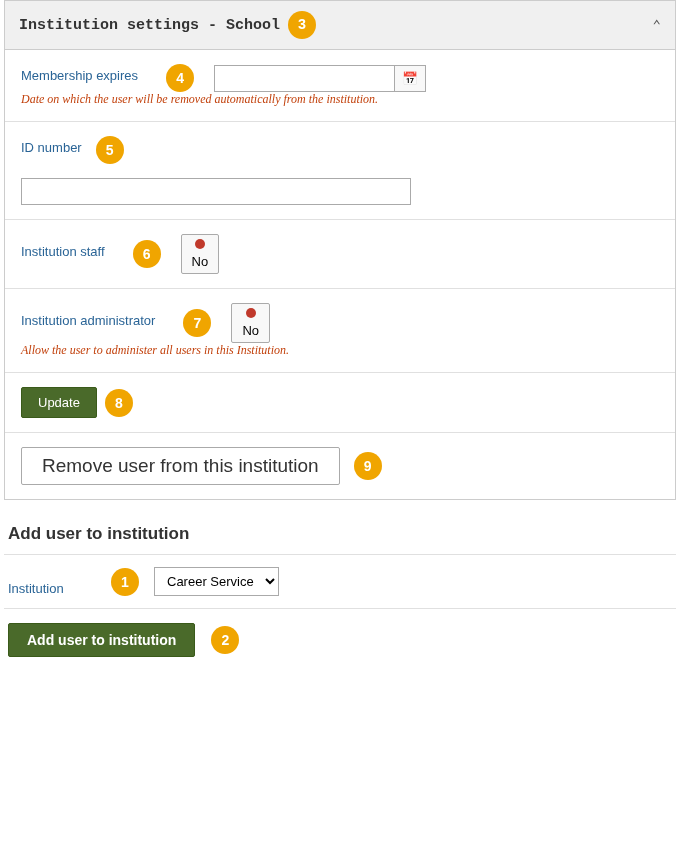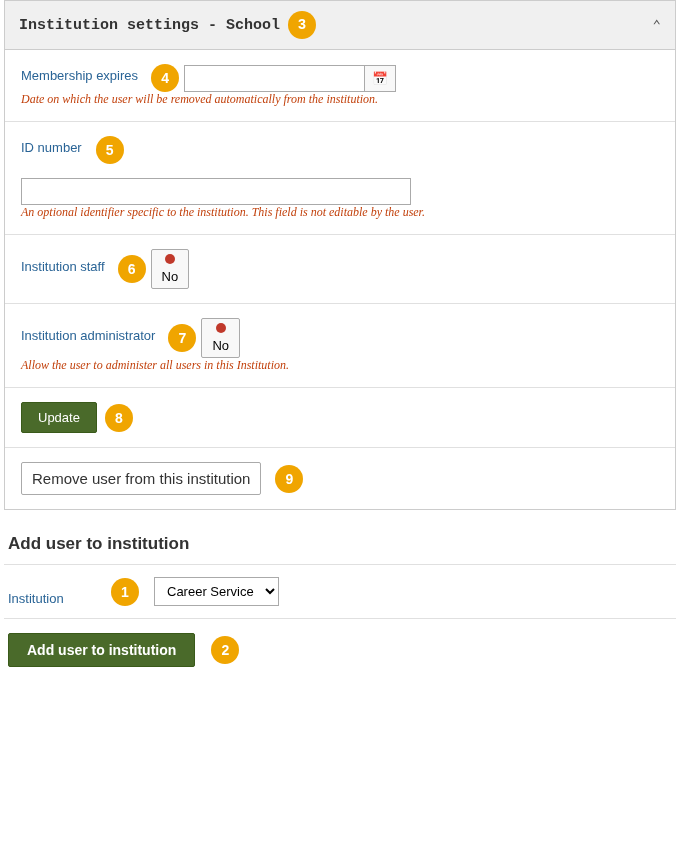--- a/index.html
+++ b/index.html
@@ -73,21 +73,21 @@
       color: #2a6496;
       margin-bottom: 6px;
       display: inline-flex;
       align-items: center;
     }
 
     .form-row-inline {
       display: flex;
       align-items: center;
       flex-wrap: wrap;
-      gap: 5px;
+      gap: 20px;
     }
 
     .form-hint {
       font-style: italic;
       color: #c2410c;
       font-size: 12px;
       margin-top: 0;
       font-family: Liberation Serif, serif;
     }
 
@@ -156,22 +156,22 @@
       font-size: 13px;
       cursor: pointer;
       border-radius: 2px;
     }
 
     
     .btn-remove {
       background: #fff;
       color: #333;
       border: 1px solid #aaa;
-      padding: 7px 10px;
-      font-size: 15px;
+      padding: 7px 20px;
+      font-size: 19px;
       cursor: pointer;
       border-radius: 2px;
     }
 
     
     .add-section {
       padding: 4px 4px 0 4px;
     }
 
     .add-section-title {
@@ -243,21 +243,20 @@
       </div>
       <div class="form-hint">Date on which the user will be removed automatically from the institution.</div>
     </div>
 
     <div class="form-row">
       <div style="display:flex; align-items:center; gap:6px; margin-bottom:14px;">
         <span class="form-label">ID number</span>
         <span class="badge">5</span>
       </div>
       <input type="text" class="id-input" value="" style="">
-      <div class="form-hint">An optional identifier specific to the institution. This field is not editable by the user.</div>
     </div>
 
     <div class="form-row">
       <div class="form-row-inline">
         <span class="form-label">Institution staff</span>
         <span class="badge">6</span>
         <button class="toggle-btn">
           <span class="toggle-dot"></span>
           <span>No</span>
         </button>

